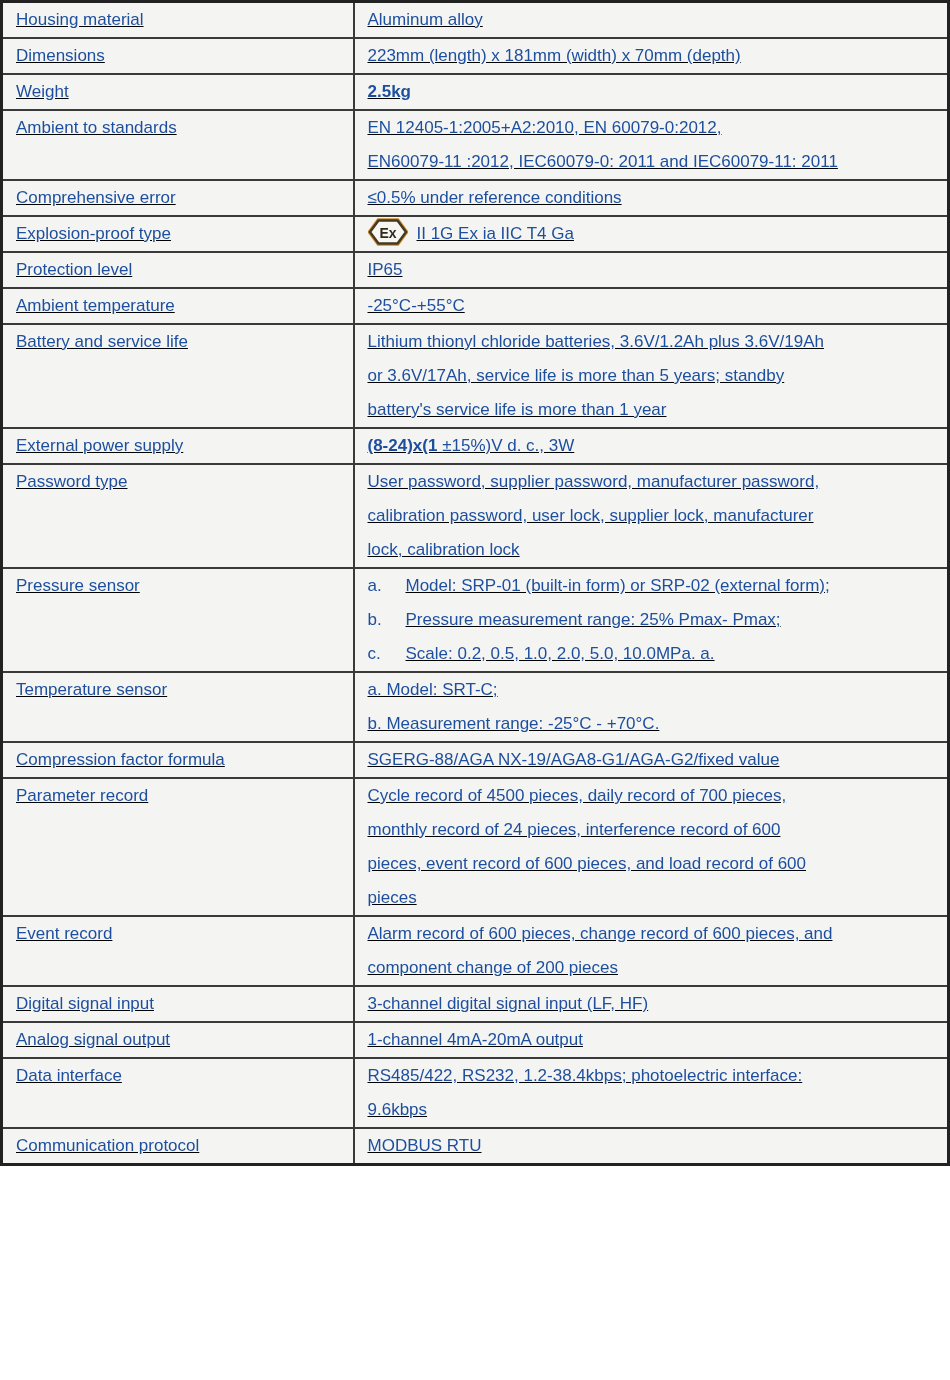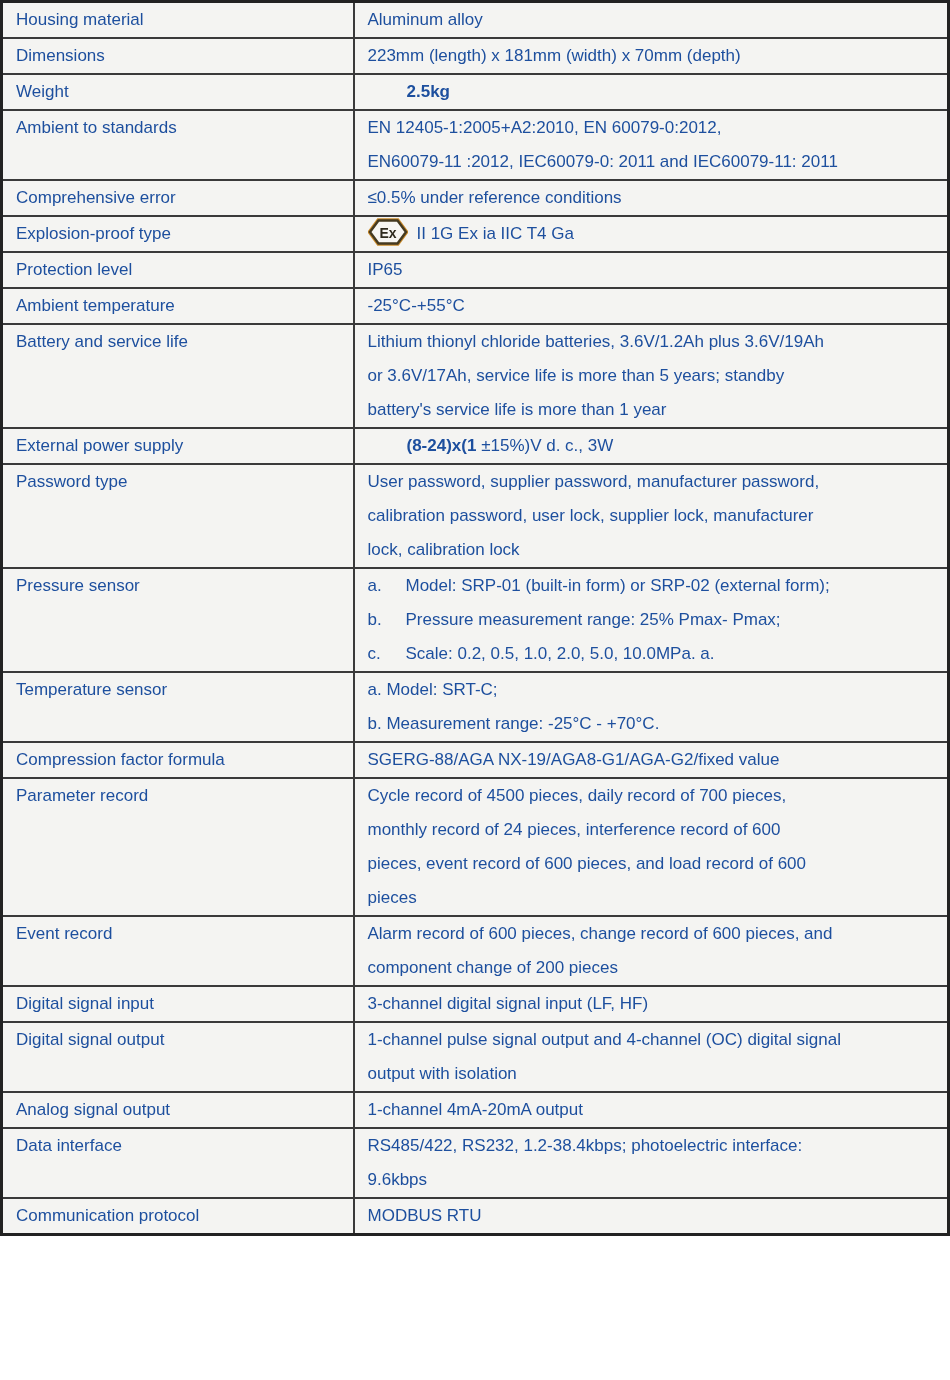--- a/index.html
+++ b/index.html
@@ -4,20 +4,21 @@
 <title>Specification Table</title>
 <style>
   html, body {
     margin: 0; padding: 0;
     background: #ffffff;
     width: 950px;
   }
   .spec-wrap {
     width: 870px;
     box-sizing: border-box;
+    text-decoration: underline;
   }
   table.spec {
     width: 950px;
     table-layout: fixed;
     border-collapse: collapse;
     background: var(--row-bg, #f4f4f2);
     border: 3px solid var(--outer-border, #222222);
     font-family: "Liberation Sans", "DejaVu Sans", sans-serif;
     font-size: 17px;
     color: var(--text-color, #1d4f9e);
@@ -27,21 +28,21 @@
     vertical-align: top;
     padding: 0 8px 0 13px;
     overflow: hidden;
   }
   td.label-cell { width: 352px; }
   .line {
     line-height: 34px;
     min-height: 34px;
     white-space: nowrap;
   }
-  .bold { font-weight: 700; margin-left: 39px; }
+  .bold { font-weight: 700; }
   .marker {
     display: inline-block;
     width: 38px;
   }
   .ex-icon {
     display: inline-block;
     vertical-align: -7px;
     margin-right: 9px;
     line-height: 0;
     text-align: center;
@@ -204,29 +205,20 @@
         <tr>
           <td class="label-cell">
             <div class="line">Digital signal input</div>
           </td>
           <td class="value-cell">
             <div class="line"><span>3-channel digital signal input (LF, HF)</span></div>
           </td>
         </tr>
         <tr>
           <td class="label-cell">
-            <div class="line">Digital signal output</div>
-          </td>
-          <td class="value-cell">
-            <div class="line"><span>1-channel pulse signal output and 4-channel (OC) digital signal</span></div>
-            <div class="line"><span>output with isolation</span></div>
-          </td>
-        </tr>
-        <tr>
-          <td class="label-cell">
             <div class="line">Analog signal output</div>
           </td>
           <td class="value-cell">
             <div class="line"><span>1-channel 4mA-20mA output</span></div>
           </td>
         </tr>
         <tr>
           <td class="label-cell">
             <div class="line">Data interface</div>
           </td>

